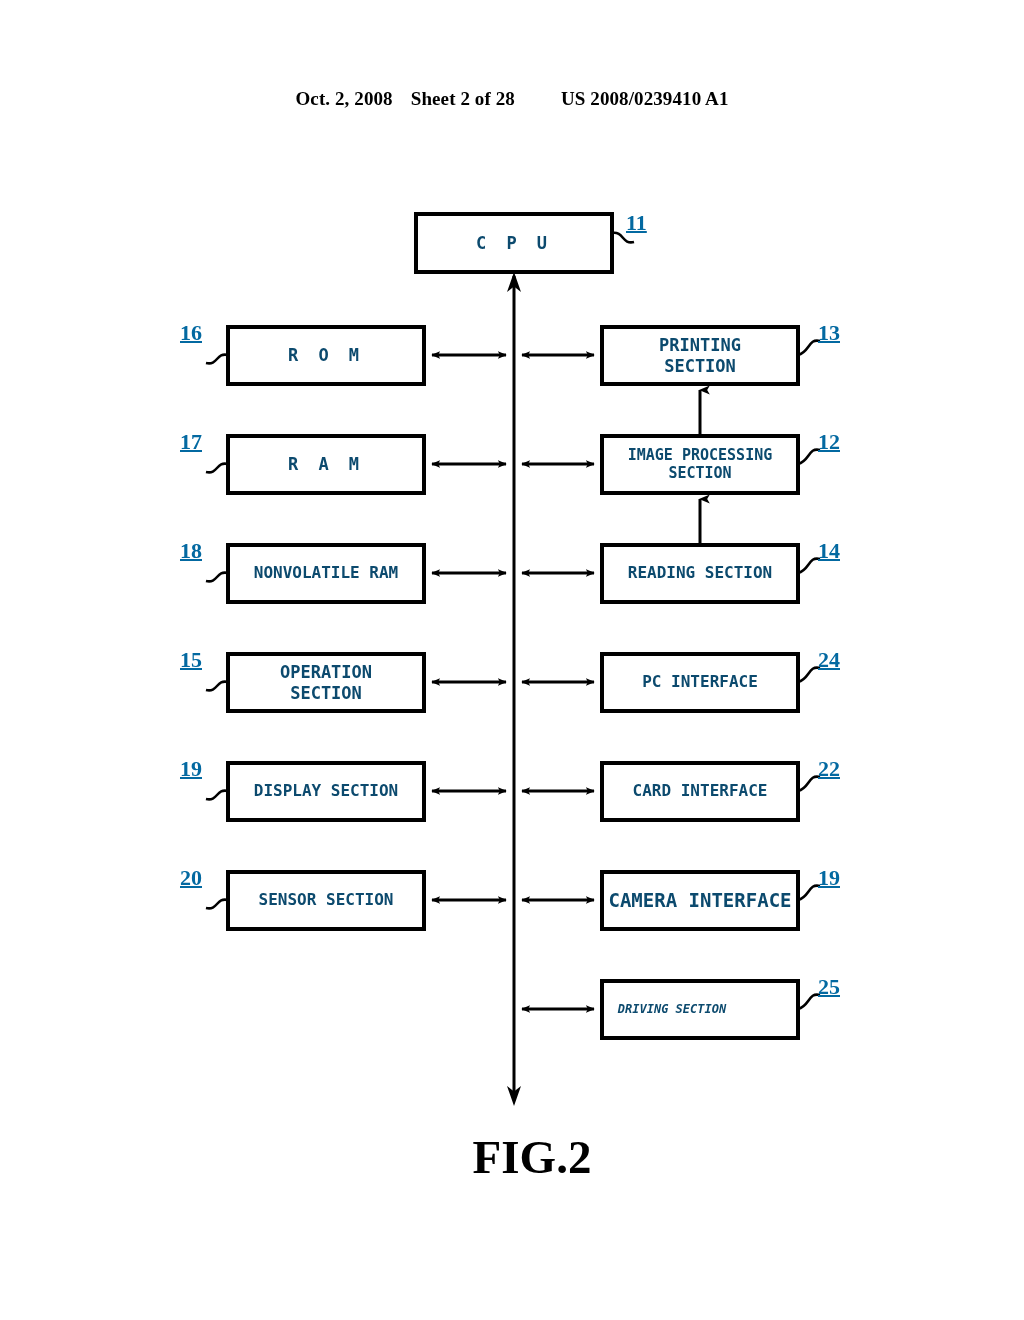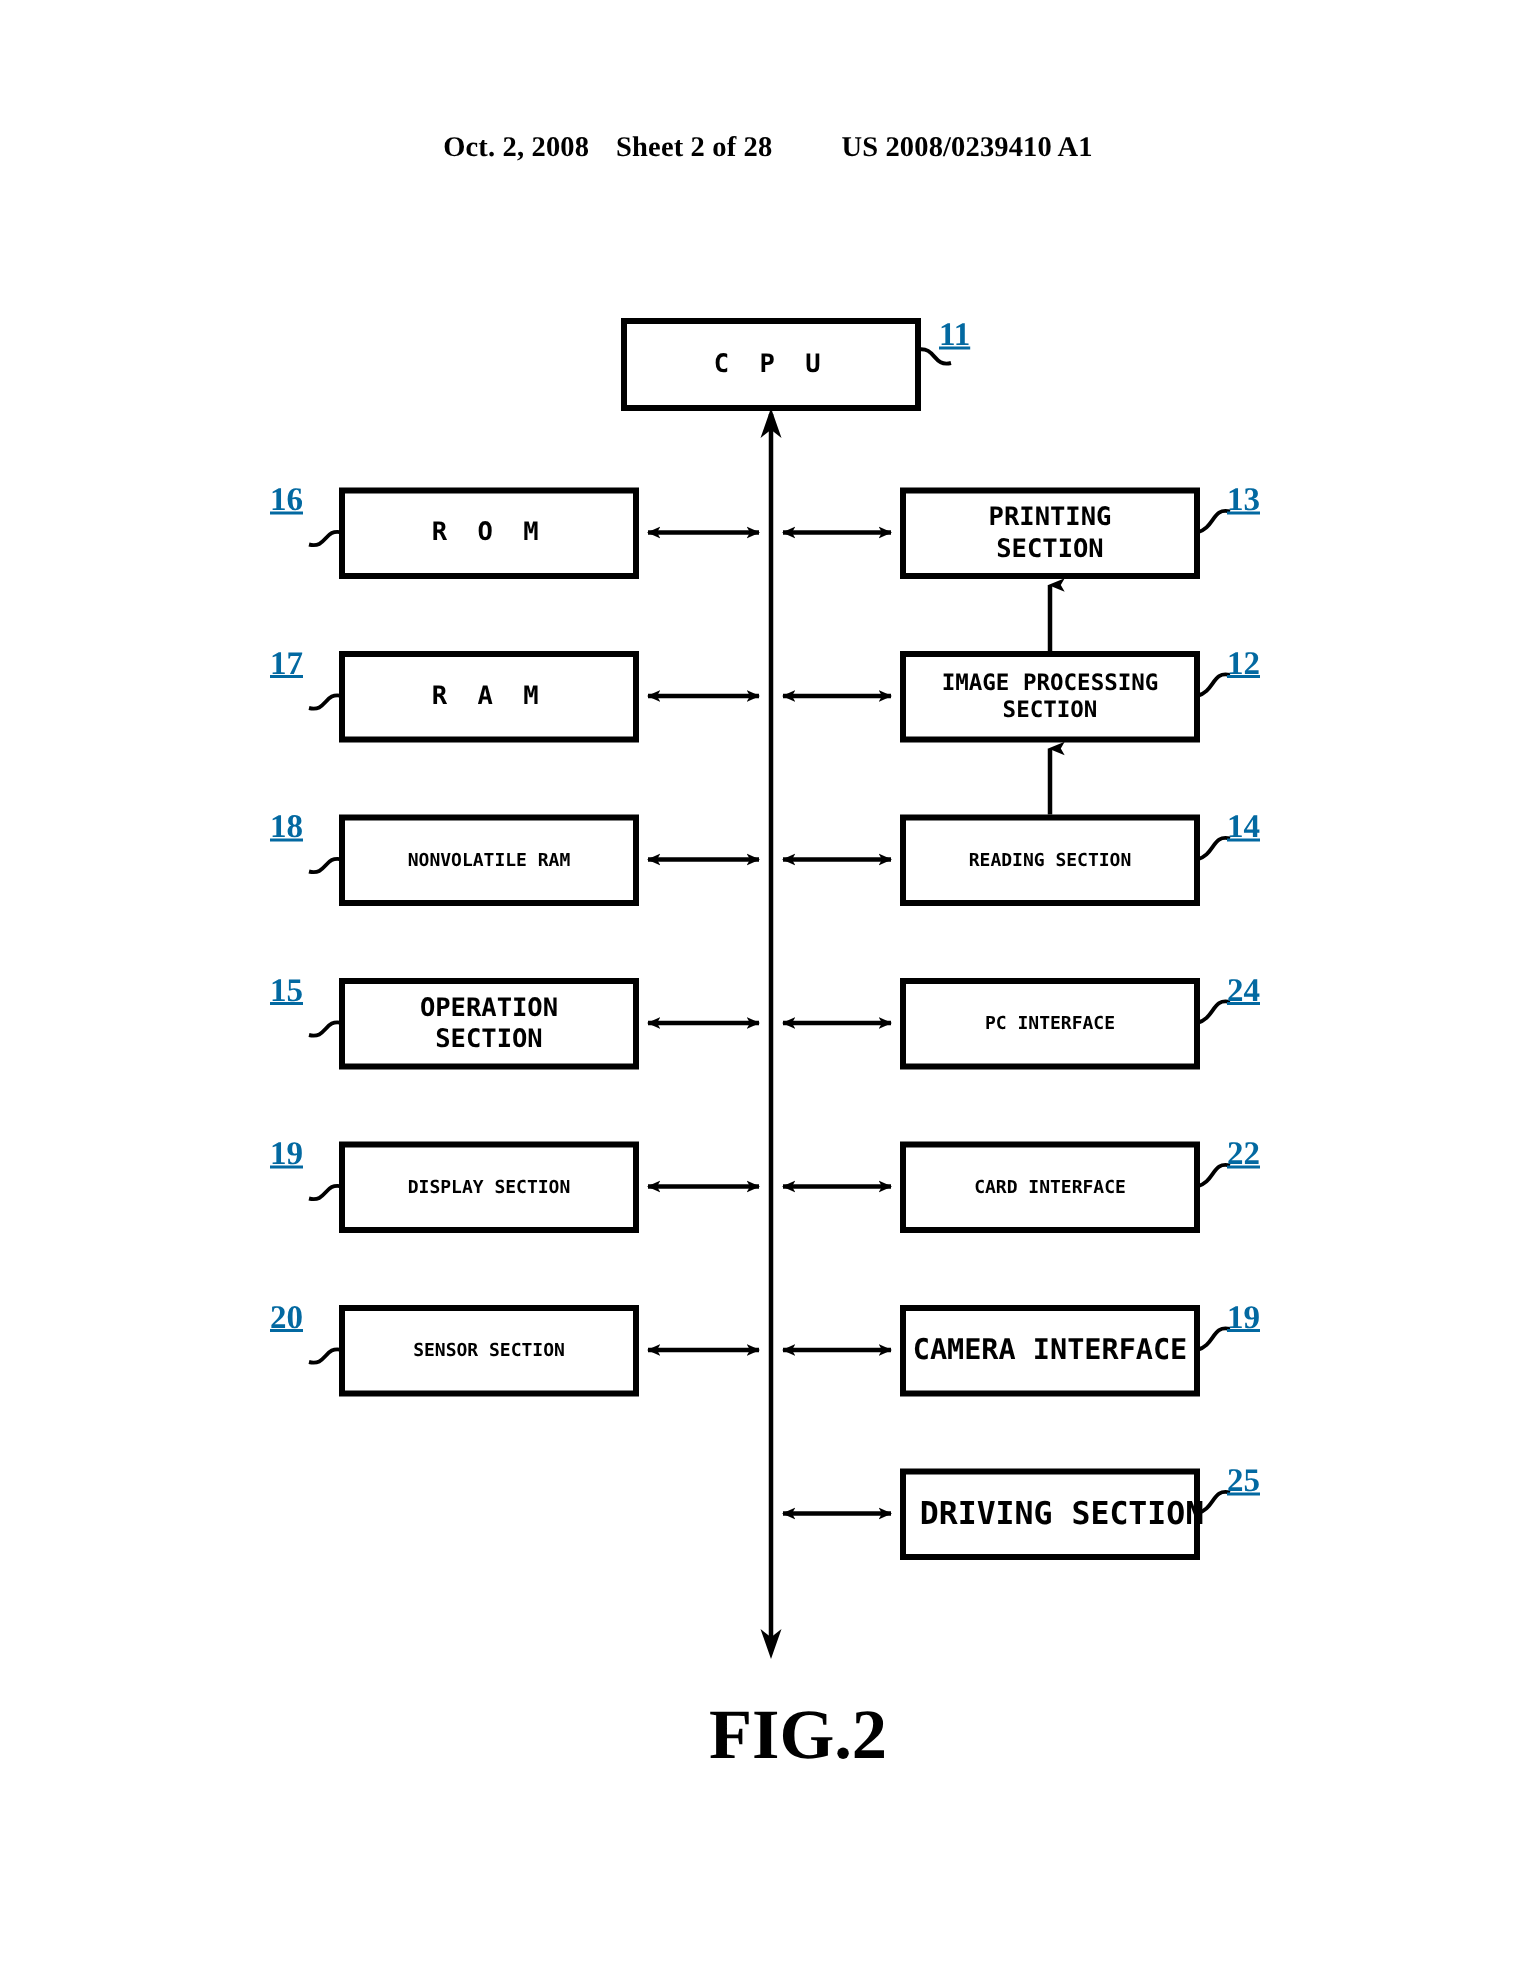--- a/index.html
+++ b/index.html
@@ -53,25 +53,25 @@
     display: flex;
     flex-direction: column;
     align-items: center;
     justify-content: center;
     text-align: right;
     font-family: "DejaVu Sans Mono", "Liberation Mono", monospace;
     font-weight: bold;
     font-size: 17px;
     line-height: 1.18;
     letter-spacing: 0px;
-    color: #000000;
+    color: #0c4a6e;
     pointer-events: none;
     white-space: pre;
   }
-  .boxlabel.tight { font-size: 12px; }
+  .boxlabel.tight { font-size: 16px; }
   .boxlabel.wide  { letter-spacing: 5px; }
 
   
   .refnum {
     position: absolute;
     font-family: "Liberation Serif", serif;
     font-weight: bold;
     font-size: 22px;
     line-height: 1;
     color: #0369a1;
@@ -231,21 +231,21 @@
 </div>
 
 <div class="boxlabel tight" style="left:602px; top:545px; width:196px; height:57px;">READING SECTION</div>
 
 <div class="boxlabel tight" style="left:602px; top:654px; width:196px; height:57px;">PC INTERFACE</div>
 
 <div class="boxlabel tight" style="left:602px; top:763px; width:196px; height:57px;">CARD INTERFACE</div>
 
 <div class="boxlabel tight" style="left:602px; top:872px; width:196px; height:57px; font-size:19px;">CAMERA INTERFACE</div>
 
-<div class="boxlabel tight" style="left:610px; top:981px; width:196px; height:57px; font-size:21px;">DRIVING SECTION</div>
+<div class="boxlabel tight" style="left:574px; top:981px; width:196px; height:57px; font-size:12px;font-style:italic;">DRIVING SECTION</div>
 
 <div class="refnum" style="left:626px; top:212px;">11</div>
 
 <div class="refnum" style="left:180px; top:322px;">16</div>
 <div class="refnum" style="left:180px; top:431px;">17</div>
 <div class="refnum" style="left:180px; top:540px;">18</div>
 <div class="refnum" style="left:180px; top:649px;">15</div>
 <div class="refnum" style="left:180px; top:758px;">19</div>
 <div class="refnum" style="left:180px; top:867px;">20</div>
 

